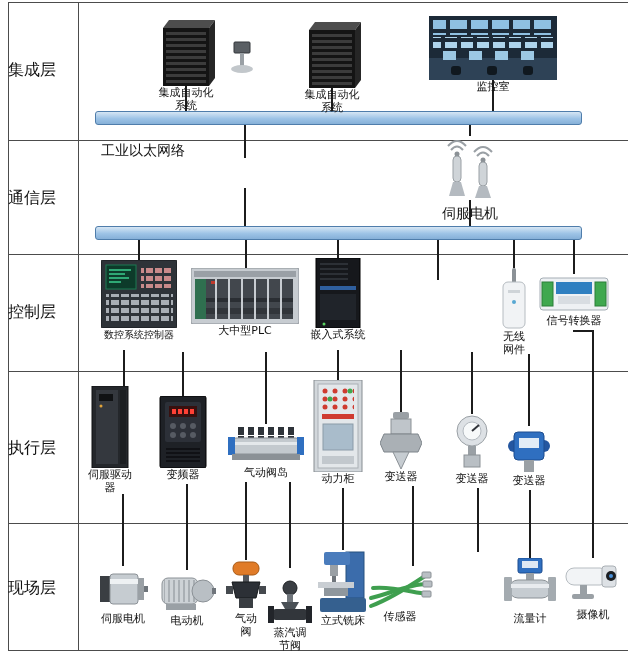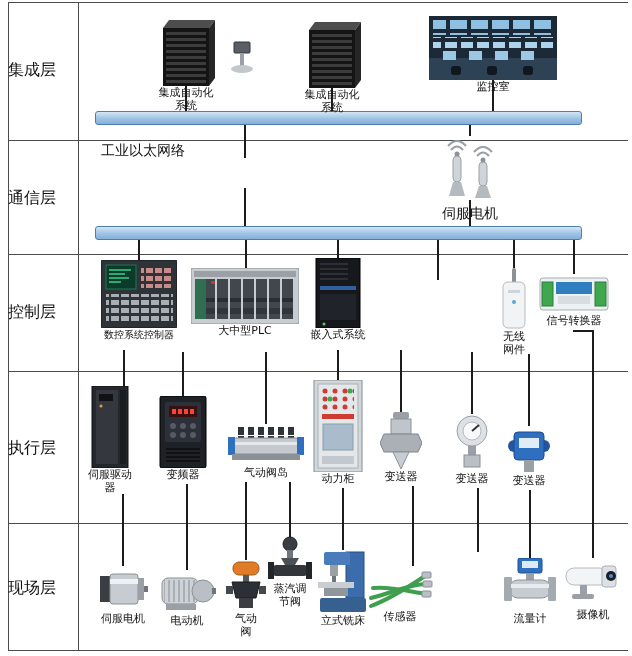--- a/index.html
+++ b/index.html
@@ -429,21 +429,21 @@
         <polygon points="6,22 34,22 30,38 10,38" fill="#2c3036" stroke="#15181b"></polygon>
         <rect x="0" y="26" width="7" height="8" fill="#45494e"></rect>
         <rect x="33" y="26" width="7" height="8" fill="#45494e"></rect>
         <rect x="13" y="38" width="14" height="10" fill="#3a3e43"></rect>
       </svg>
     </div>
     <div class="lbl">气动
 阀</div>
   </div>
 
-  <div class="item" style="left:266px;top:536px;width:48px">
+  <div class="item" style="left:266px;top:580px;width:48px">
     <div class="ic">
       <svg width="44" height="46" viewBox="0 0 44 46">
         <circle cx="22" cy="8" r="7" fill="#3a3e43" stroke="#1c1f22"></circle>
         <rect x="19" y="14" width="6" height="8" fill="#6f757b"></rect>
         <polygon points="13,22 31,22 27,29 17,29" fill="#4a5056"></polygon>
         <rect x="5" y="29" width="34" height="11" rx="3" fill="#32363b"></rect>
         <rect x="0" y="26" width="6" height="17" fill="#22252a"></rect>
         <rect x="38" y="26" width="6" height="17" fill="#22252a"></rect>
       </svg>
     </div>

